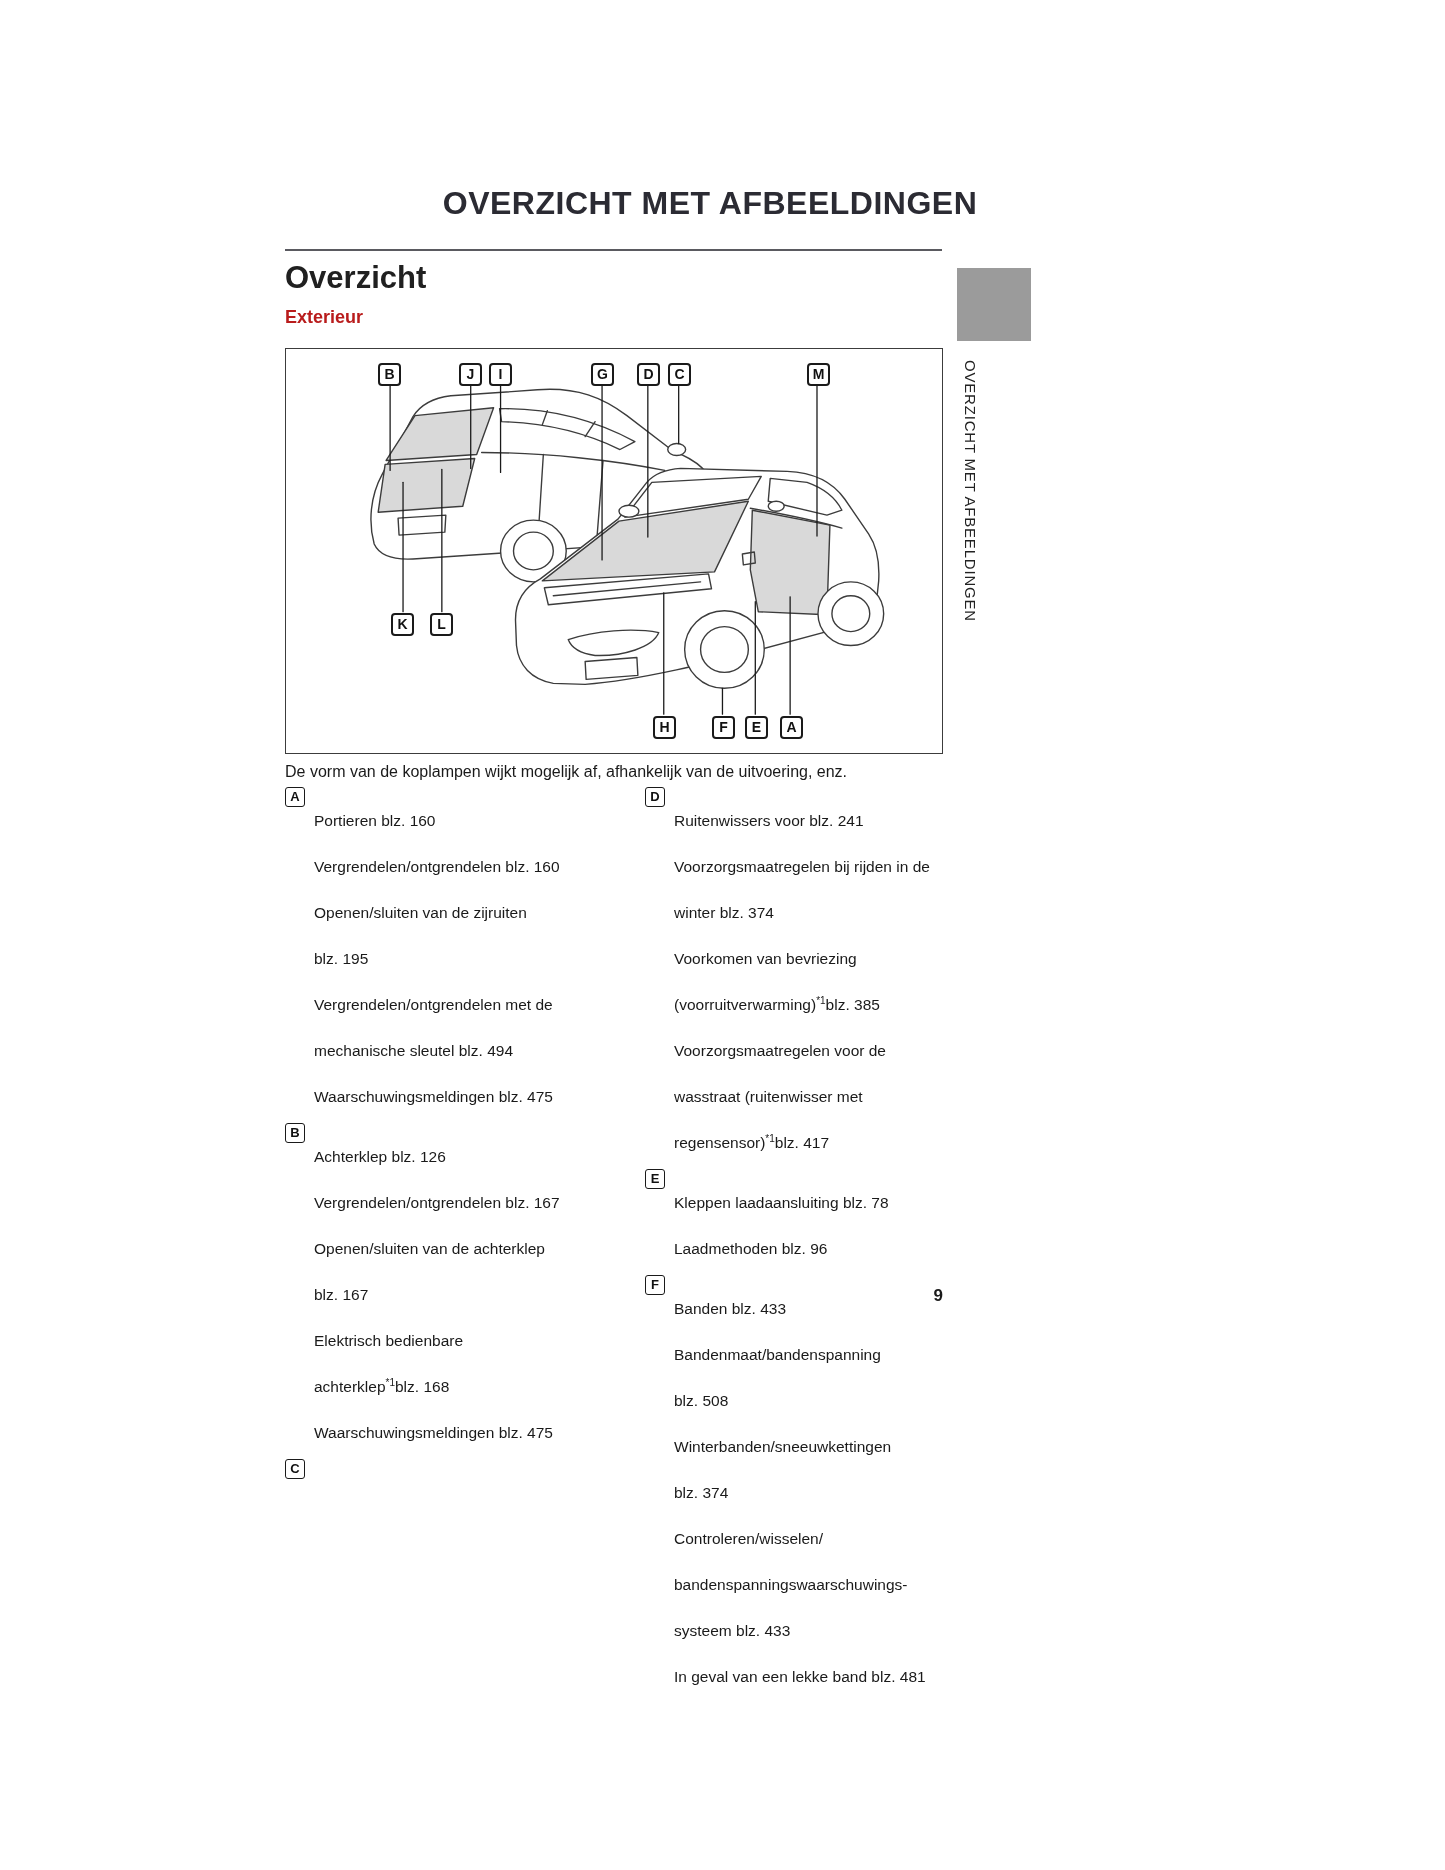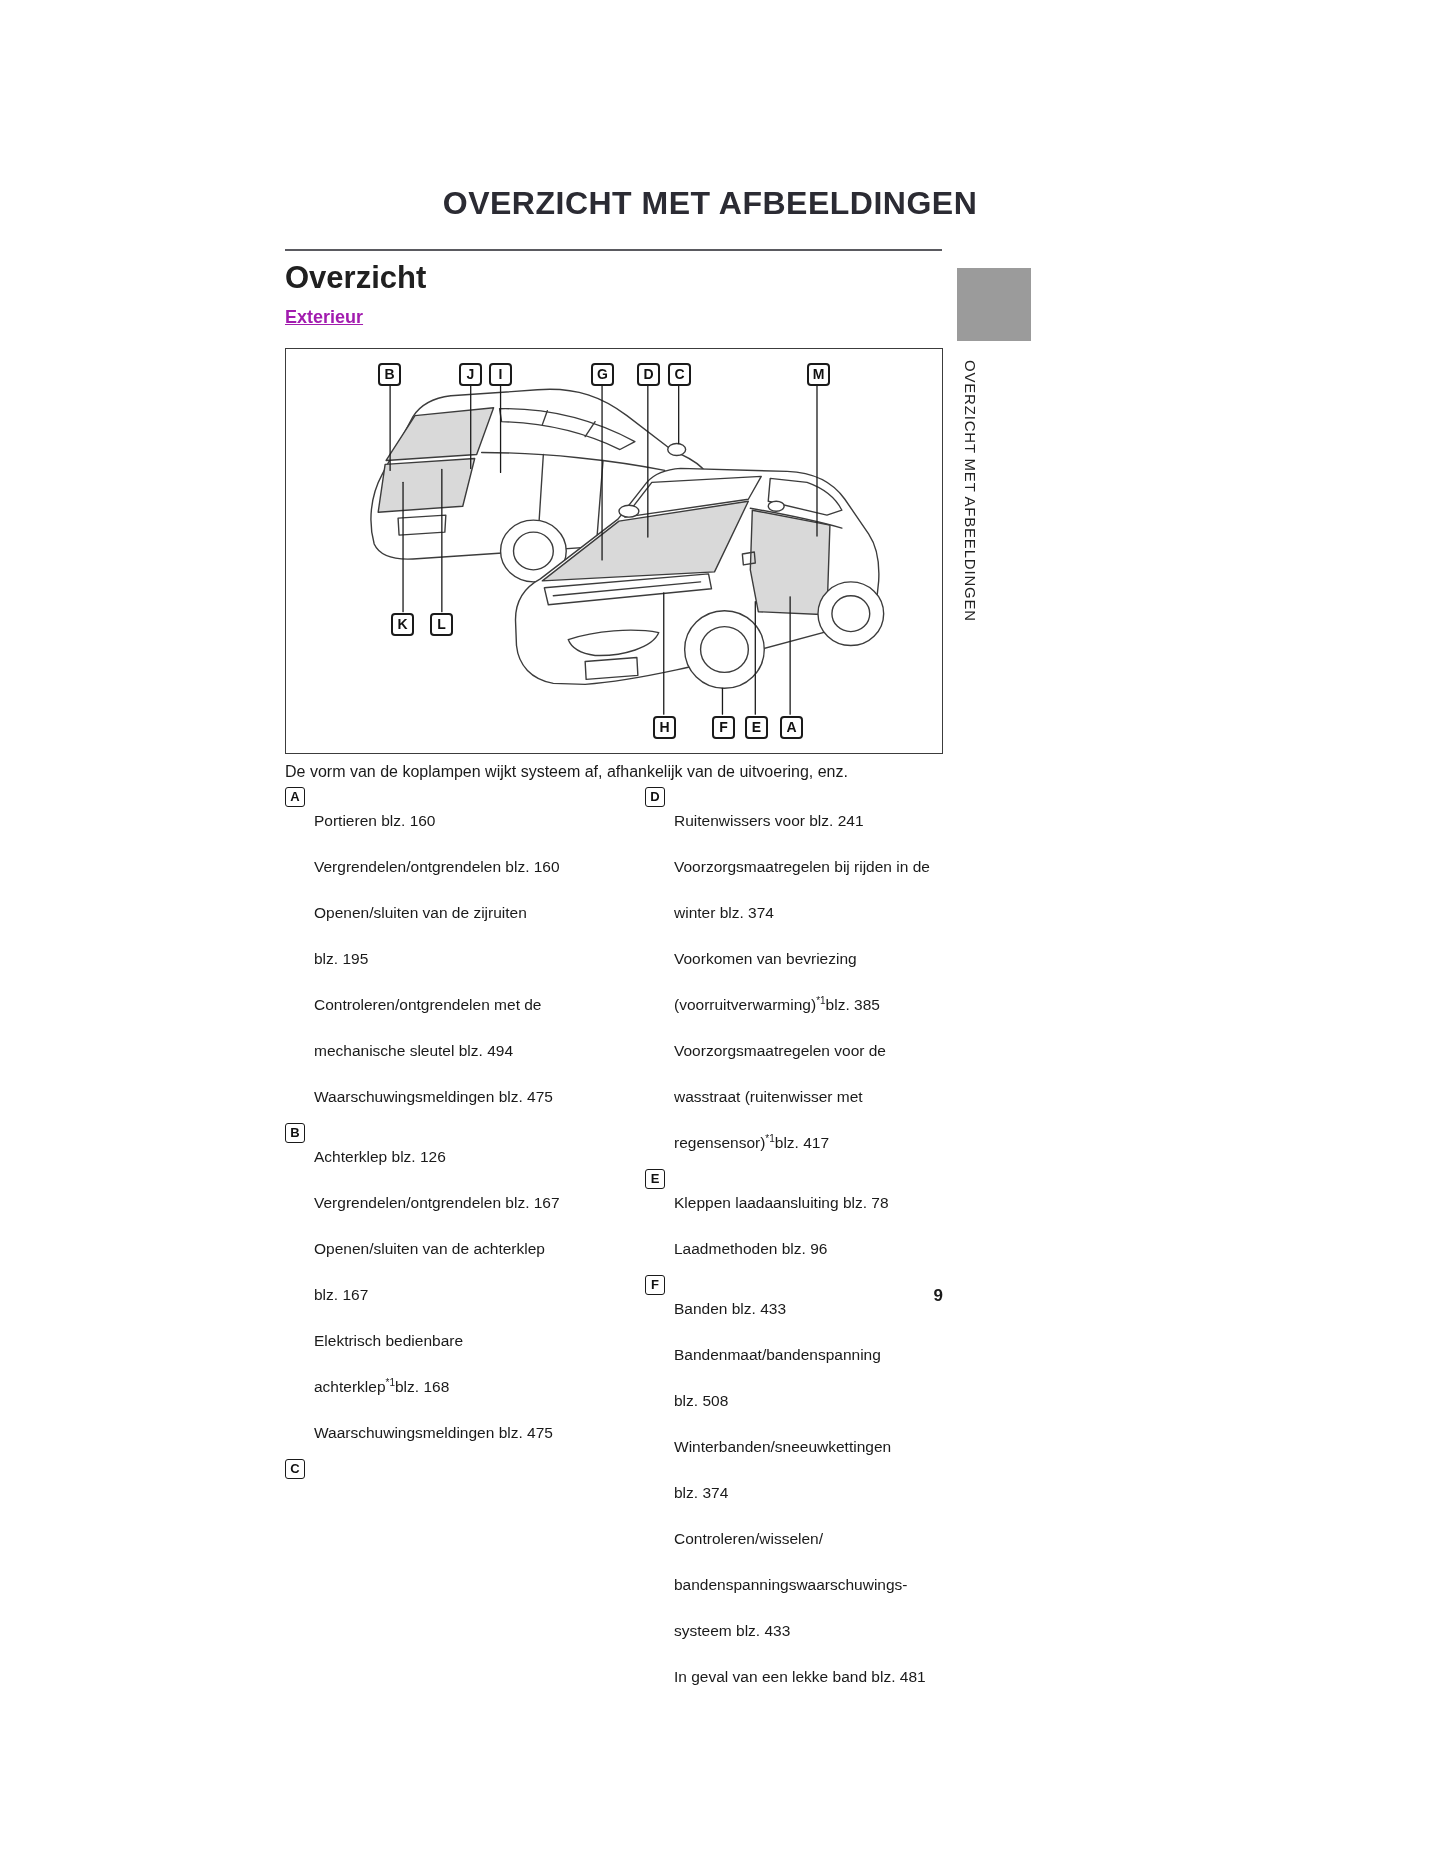--- a/index.html
+++ b/index.html
@@ -5,21 +5,21 @@
   * { margin:0; padding:0; box-sizing:border-box; }
   html,body { background:#ffffff; }
   body { font-family:"Liberation Sans", sans-serif; color:#1a1a1a; }
   .page { position:relative; width:1383px; height:1870px; background:#ffffff; overflow:hidden; }
 
   .page-title { position:absolute; top:185px; left:0; width:1420px; text-align:center;
                 font-size:32px; font-weight:700; letter-spacing:0.5px; color:#2b2b33; }
   .title-rule { position:absolute; top:249px; left:285px; width:657px; height:2px; background:#5a5a60; }
 
   .section-heading { position:absolute; top:260px; left:285px; font-size:31px; font-weight:700; color:#202020; }
-  .subsection-heading { position:absolute; top:307px; left:285px; font-size:18px; font-weight:700; color:#a21caf;text-decoration:underline; }
+  .subsection-heading { position:absolute; top:307px; left:285px; font-size:18px; font-weight:700; color:#b91c1c; }
 
   .chapter-tab { position:absolute; top:268px; left:957px; width:74px; height:73px; background:#9b9b9b; }
   .sidebar-vertical { position:absolute; top:360px; left:962px; height:280px; writing-mode:vertical-rl;
                       font-size:15px; letter-spacing:0.8px; color:#222222; white-space:nowrap; }
 
   .diagram-frame { position:absolute; top:348px; left:285px; width:658px; height:406px;
                    border:1px solid #3c3c3c; background:#ffffff; }
   .diagram-frame svg { position:absolute; left:0; top:0; width:656px; height:404px; }
 
   .callout { position:absolute; width:23px; height:23px; border:2px solid #1a1a1a; border-radius:4px;
@@ -123,31 +123,31 @@
     <div class="callout co-C">C</div>
     <div class="callout co-M">M</div>
     <div class="callout co-K">K</div>
     <div class="callout co-L">L</div>
     <div class="callout co-H">H</div>
     <div class="callout co-F">F</div>
     <div class="callout co-E">E</div>
     <div class="callout co-A">A</div>
   </div>
 
-  <div class="caption">De vorm van de koplampen wijkt systeem af, afhankelijk van de uitvoering, enz.</div>
+  <div class="caption">De vorm van de koplampen wijkt mogelijk af, afhankelijk van de uitvoering, enz.</div>
 
   <div class="col-left">
     <div class="list-item">
       <span class="letter-badge">A</span>
       <div class="item-lines">
           <div class="line">Portieren blz. 160</div>
           <div class="line">Vergrendelen/ontgrendelen blz. 160</div>
           <div class="line">Openen/sluiten van de zijruiten</div>
           <div class="line">blz. 195</div>
-          <div class="line">Controleren/ontgrendelen met de</div>
+          <div class="line">Vergrendelen/ontgrendelen met de</div>
           <div class="line">mechanische sleutel blz. 494</div>
           <div class="line">Waarschuwingsmeldingen blz. 475</div>
         </div>
     </div>
     <div class="list-item">
       <span class="letter-badge">B</span>
       <div class="item-lines">
           <div class="line">Achterklep blz. 126</div>
           <div class="line">Vergrendelen/ontgrendelen blz. 167</div>
           <div class="line">Openen/sluiten van de achterklep</div>

